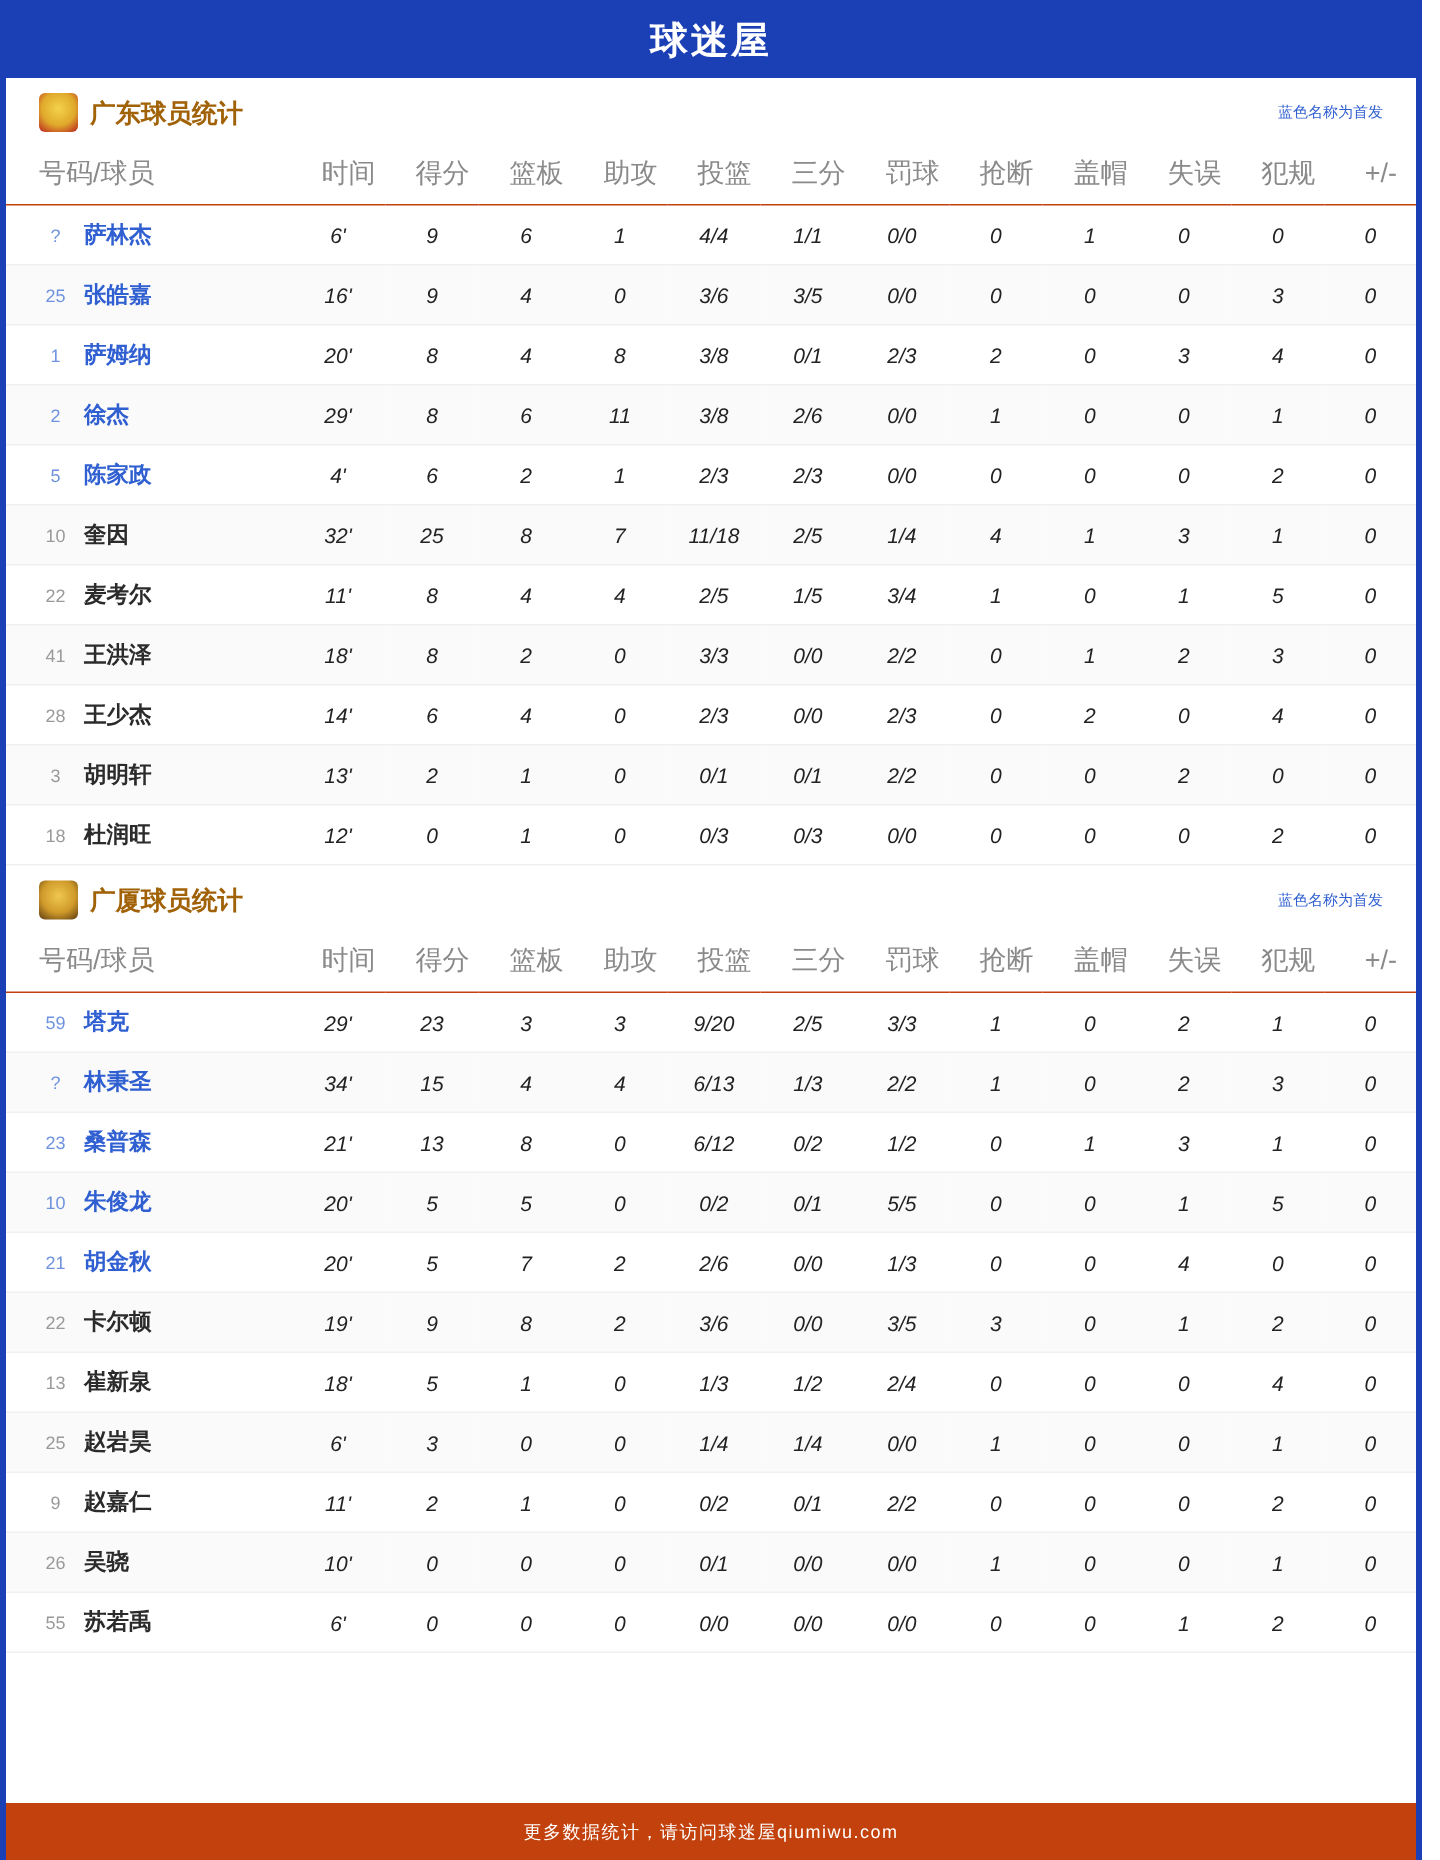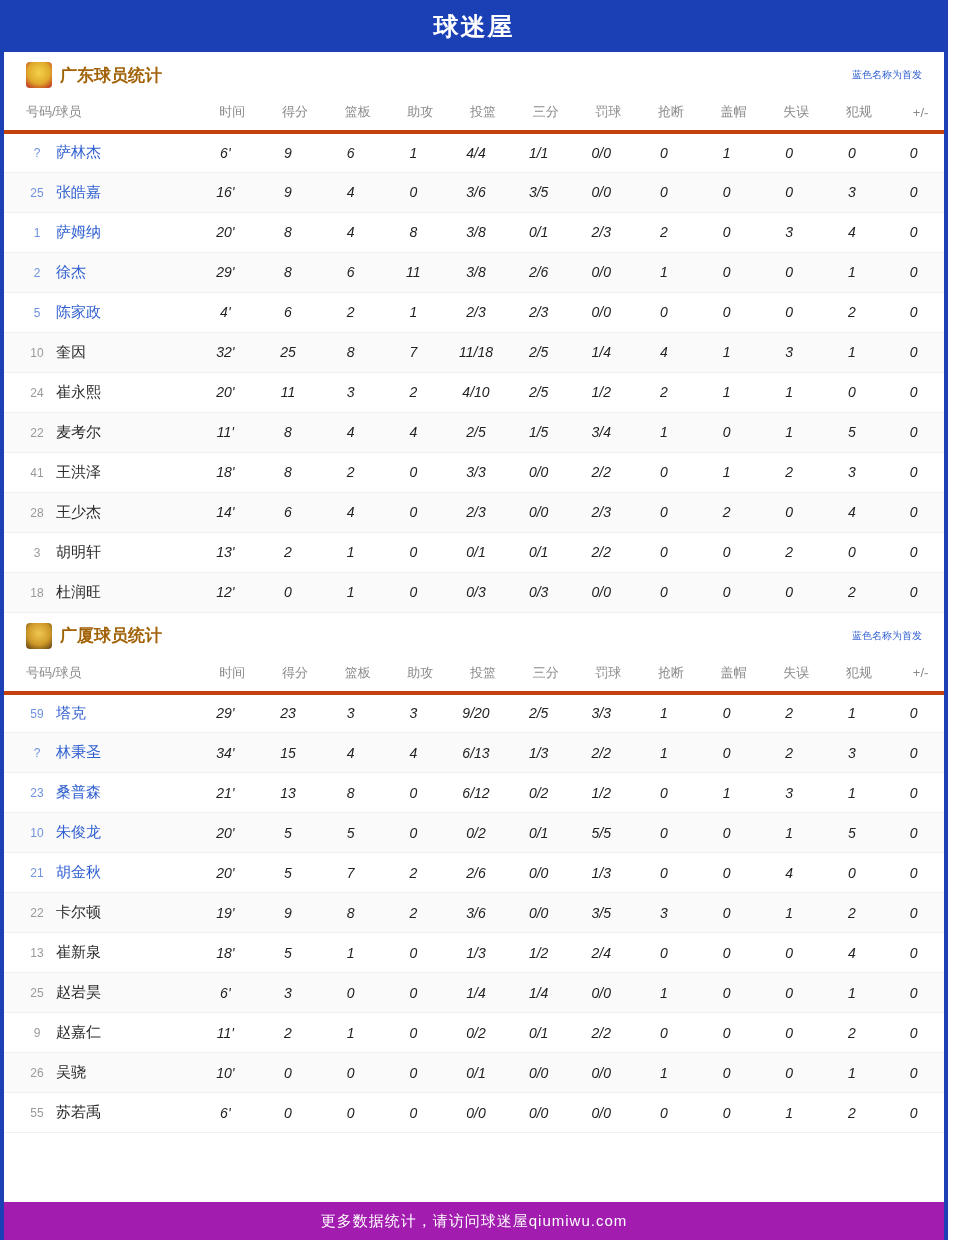--- a/index.html
+++ b/index.html
@@ -60,26 +60,26 @@
     font-size: 10px;
     color: #2f5fd0;
   }
   
   table {
     width: 100%;
     border-collapse: collapse;
     table-layout: fixed;
   }
   thead th {
-    font-size: 13px;
+    font-size: 18px;
     font-weight: normal;
     color: #8a8a8a;
     padding: 7px 0 9px 14px;
     text-align: center;
-    border-bottom: 4px solid #c2410c;
+    border-bottom: 1px solid #c2410c;
   }
   thead th.c-name { text-align: left; padding-left: 22px; }
   tbody td {
     font-size: 14px;
     color: #222;
     text-align: center;
     height: 40px;
     border-bottom: 1px solid #f0f0f0;
     font-style: italic;
   }
@@ -95,37 +95,37 @@
     width: 22px;
     font-size: 12px;
     color: #9a9a9a;
     text-align: center;
     margin-right: 8px;
     font-style: normal;
   }
   .pname {
     font-size: 15px;
     color: #2b2b2b;
-    font-weight: normal;
+    font-weight: bold;
   }
   .starter .pname { color: #2f5fd0; }
   .starter .num { color: #6f93de; }
   
   col.w-name { width: 188px; }
   col.w-stat { width: 62px; }
   col.w-plus { width: 60px; }
   
   .footer {
     position: absolute;
     left: -4px; right: -4px; bottom: 0;
     height: 38px;
-    background: #a21caf;
+    background: #c2410c;
     color: #ffffff;
     display: flex; align-items: center; justify-content: center;
-    font-size: 15px;
+    font-size: 12px;
     letter-spacing: 1px;
   }
 </style>
 </head>
 <body>
 
 <div class="page">
 
   <div class="top-bar">
     <div class="brand">球迷屋</div>
@@ -256,35 +256,20 @@
               <td>11/18</td>
               <td>2/5</td>
               <td>1/4</td>
               <td>4</td>
               <td>1</td>
               <td>3</td>
               <td>1</td>
               <td>0</td>
             </tr>
             <tr class="">
-              <td class="c-name"><span class="num">24</span><span class="pname">崔永熙</span></td>
-              <td>20'</td>
-              <td>11</td>
-              <td>3</td>
-              <td>2</td>
-              <td>4/10</td>
-              <td>2/5</td>
-              <td>1/2</td>
-              <td>2</td>
-              <td>1</td>
-              <td>1</td>
-              <td>0</td>
-              <td>0</td>
-            </tr>
-            <tr class="">
               <td class="c-name"><span class="num">22</span><span class="pname">麦考尔</span></td>
               <td>11'</td>
               <td>8</td>
               <td>4</td>
               <td>4</td>
               <td>2/5</td>
               <td>1/5</td>
               <td>3/4</td>
               <td>1</td>
               <td>0</td>

